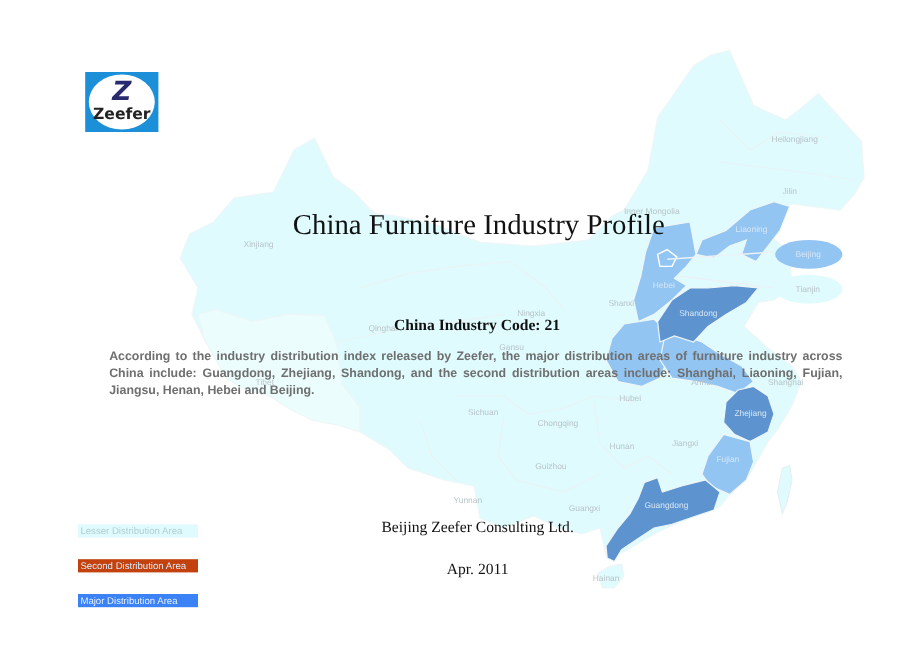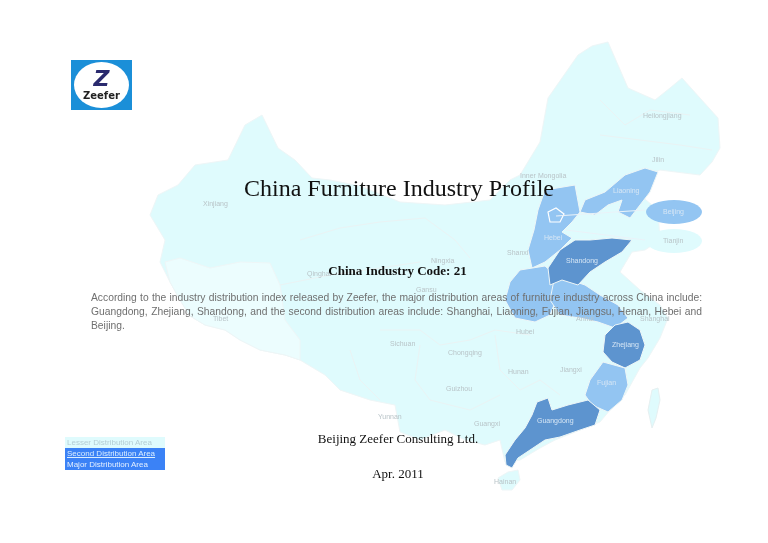--- a/index.html
+++ b/index.html
@@ -35,21 +35,21 @@
     font-family: "DejaVu Sans", sans-serif;
     font-weight: bold;
     font-style: italic;
     font-size: 22px;
     line-height: 20px;
     color: #2a2a6e;
   }
   .logo-word {
     font-family: "DejaVu Sans", sans-serif;
     font-weight: bold;
-    font-size: 10px;
+    font-size: 13px;
     color: #222;
     margin-top: 1px;
   }
   .title {
     position: absolute;
     left: 0; width: 798px;
     top: 175px;
     text-align: center;
     font-family: "Liberation Serif", serif;
     font-size: 24px;
@@ -63,39 +63,39 @@
     font-family: "Liberation Serif", serif;
     font-weight: bold;
     font-size: 13px;
     color: #111;
   }
   .para {
     position: absolute;
     left: 91px; top: 291px;
     width: 611px;
     font-family: "Liberation Sans", sans-serif;
-    font-weight: normal;
+    font-weight: bold;
     font-size: 10.3px;
     line-height: 14px;
     color: #6f6f6f;
     text-align: justify;
   }
   .legend {
     position: absolute;
     left: 65px; top: 437px;
     width: 100px;
   }
   .legend-item {
     height: 11px;
     line-height: 11px;
     font-size: 8px;
     padding-left: 2px;
     white-space: nowrap;
     overflow: hidden;
-    margin-bottom: 0;
+    margin-bottom: 18px;
   }
   .company {
     position: absolute;
     left: 0; width: 796px;
     top: 431px;
     text-align: center;
     font-family: "Liberation Serif", serif;
     font-size: 13px;
     color: #111;
   }
@@ -198,20 +198,20 @@
   </div>
 
   <div class="title">China Furniture Industry Profile</div>
 
   <div class="code">China Industry Code: 21</div>
 
   <div class="para">According to the industry distribution index released by Zeefer, the major distribution areas of furniture industry across China include: Guangdong, Zhejiang, Shandong, and the second distribution areas include: Shanghai, Liaoning, Fujian, Jiangsu, Henan, Hebei and Beijing.</div>
 
   <div class="legend">
     <div class="legend-item" style="background:#dffbfd;color:#b4cdd4;">Lesser Distribution Area</div>
-    <div class="legend-item" style="background:#3b82f6;color:#dbeeff;text-decoration:underline;">Second Distribution Area</div>
+    <div class="legend-item" style="background:#c2410c;color:#dbeeff;">Second Distribution Area</div>
     <div class="legend-item" style="background:#3b82f6;color:#e3efff;">Major Distribution Area</div>
   </div>
 
   <div class="company">Beijing Zeefer Consulting Ltd.</div>
   <div class="date">Apr. 2011</div>
 
 </div>
 
 </body></html>

